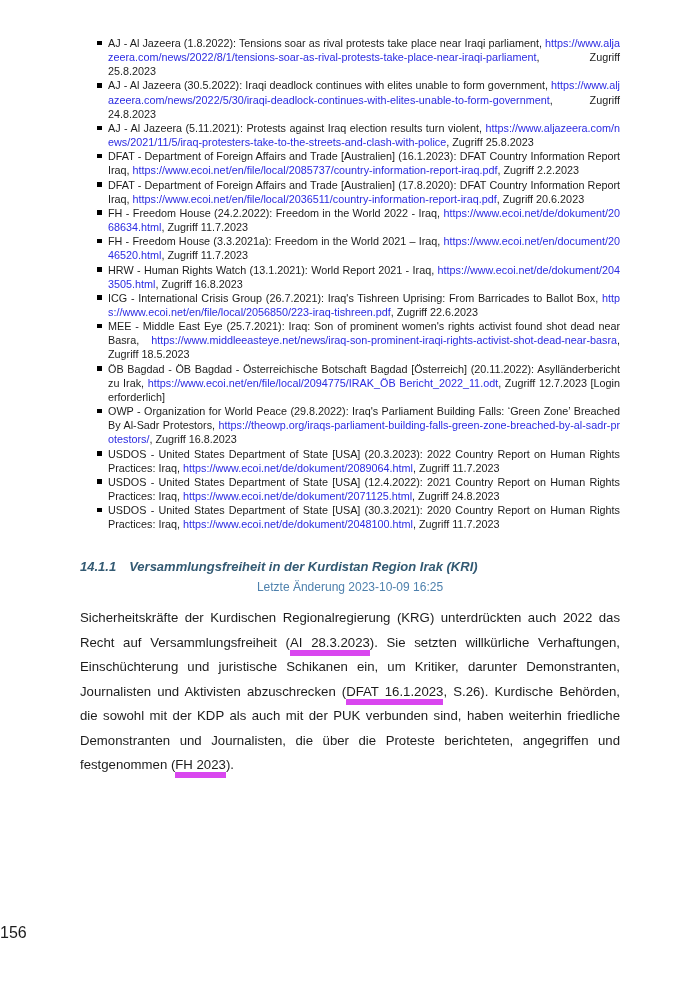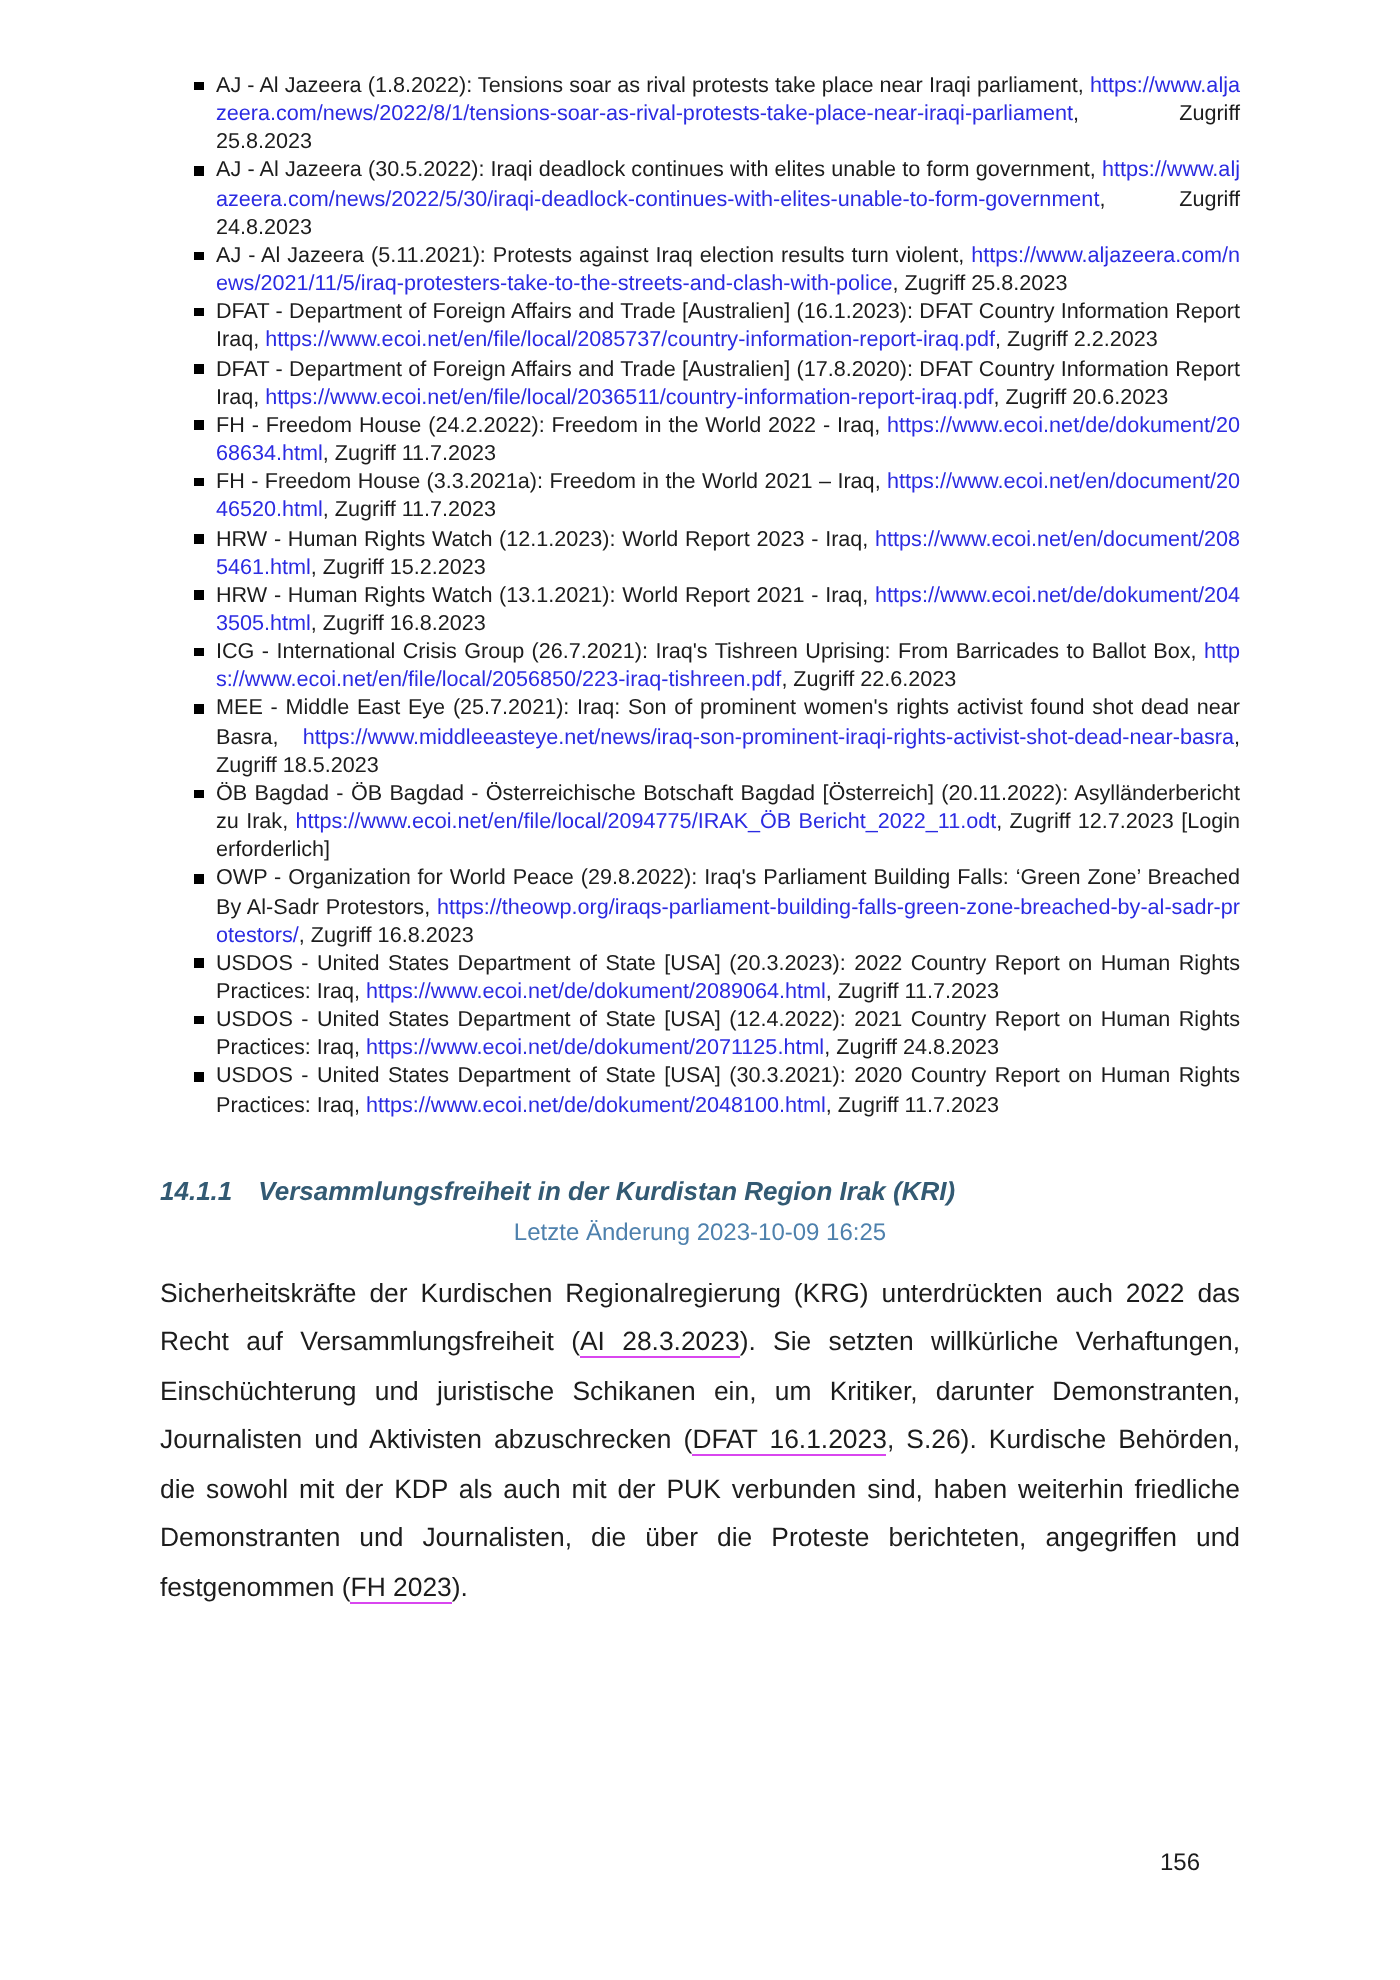--- a/index.html
+++ b/index.html
@@ -65,48 +65,47 @@
     text-align: center;
   }
   
   p.bodytext {
     margin: 11px 0 0 0;
     font-size: 13.2px;
     line-height: 24.5px;
     text-align: justify;
   }
   .cite {
-    border-bottom: 1px solid #d946ef;
+    border-bottom: 6px solid #d946ef;
     cursor: pointer;
   }
   
   .footer {
     position: absolute;
     top: 924px;
     left: 0;
     width: 600px;
-    text-align: right;
-    font-size: 12px;
+    text-align: left;
+    font-size: 16px;
     color: #1c1c1c;
   }
 </style>
 </head>
 <body>
 
 <div class="content">
 
   <ul class="refs">
       <li><span class="bullet"></span><span>AJ - Al Jazeera (1.8.2022): Tensions soar as rival protests take place near Iraqi parliament, </span><a class="link" href="#">https://www.aljazeera.com/news/2022/8/1/tensions-soar-as-rival-protests-take-place-near-iraqi-parliament</a><span>, Zugriff 25.8.2023</span></li>
       <li><span class="bullet"></span><span>AJ - Al Jazeera (30.5.2022): Iraqi deadlock continues with elites unable to form government, </span><a class="link" href="#">https://www.aljazeera.com/news/2022/5/30/iraqi-deadlock-continues-with-elites-unable-to-form-government</a><span>, Zugriff 24.8.2023</span></li>
       <li><span class="bullet"></span><span>AJ - Al Jazeera (5.11.2021): Protests against Iraq election results turn violent, </span><a class="link" href="#">https://www.aljazeera.com/news/2021/11/5/iraq-protesters-take-to-the-streets-and-clash-with-police</a><span>, Zugriff 25.8.2023</span></li>
       <li><span class="bullet"></span><span>DFAT - Department of Foreign Affairs and Trade [Australien] (16.1.2023): DFAT Country Information Report Iraq, </span><a class="link" href="#">https://www.ecoi.net/en/file/local/2085737/country-information-report-iraq.pdf</a><span>, Zugriff 2.2.2023</span></li>
       <li><span class="bullet"></span><span>DFAT - Department of Foreign Affairs and Trade [Australien] (17.8.2020): DFAT Country Information Report Iraq, </span><a class="link" href="#">https://www.ecoi.net/en/file/local/2036511/country-information-report-iraq.pdf</a><span>, Zugriff 20.6.2023</span></li>
       <li><span class="bullet"></span><span>FH - Freedom House (24.2.2022): Freedom in the World 2022 - Iraq, </span><a class="link" href="#">https://www.ecoi.net/de/dokument/2068634.html</a><span>, Zugriff 11.7.2023</span></li>
       <li><span class="bullet"></span><span>FH - Freedom House (3.3.2021a): Freedom in the World 2021 – Iraq, </span><a class="link" href="#">https://www.ecoi.net/en/document/2046520.html</a><span>, Zugriff 11.7.2023</span></li>
-      <li><span class="bullet"></span><span>HRW - Human Rights Watch (12.1.2023): World Report 2023 - Iraq, </span><a class="link" href="#">https://www.ecoi.net/en/document/2085461.html</a><span>, Zugriff 15.2.2023</span></li>
       <li><span class="bullet"></span><span>HRW - Human Rights Watch (13.1.2021): World Report 2021 - Iraq, </span><a class="link" href="#">https://www.ecoi.net/de/dokument/2043505.html</a><span>, Zugriff 16.8.2023</span></li>
       <li><span class="bullet"></span><span>ICG - International Crisis Group (26.7.2021): Iraq's Tishreen Uprising: From Barricades to Ballot Box, </span><a class="link" href="#">https://www.ecoi.net/en/file/local/2056850/223-iraq-tishreen.pdf</a><span>, Zugriff 22.6.2023</span></li>
       <li><span class="bullet"></span><span>MEE - Middle East Eye (25.7.2021): Iraq: Son of prominent women's rights activist found shot dead near Basra, </span><a class="link" href="#">https://www.middleeasteye.net/news/iraq-son-prominent-iraqi-rights-activist-shot-dead-near-basra</a><span>, Zugriff 18.5.2023</span></li>
       <li><span class="bullet"></span><span>ÖB Bagdad - ÖB Bagdad - Österreichische Botschaft Bagdad [Österreich] (20.11.2022): Asyllän­derbericht zu Irak, </span><a class="link" href="#">https://www.ecoi.net/en/file/local/2094775/IRAK_ÖB Bericht_2022_11.odt</a><span>, Zugriff 12.7.2023 [Login erforderlich]</span></li>
       <li><span class="bullet"></span><span>OWP - Organization for World Peace (29.8.2022): Iraq's Parliament Building Falls: ‘Green Zone’ Breached By Al-Sadr Protestors, </span><a class="link" href="#">https://theowp.org/iraqs-parliament-building-falls-green-zone-breached-by-al-sadr-protestors/</a><span>, Zugriff 16.8.2023</span></li>
       <li><span class="bullet"></span><span>USDOS - United States Department of State [USA] (20.3.2023): 2022 Country Report on Human Rights Practices: Iraq, </span><a class="link" href="#">https://www.ecoi.net/de/dokument/2089064.html</a><span>, Zugriff 11.7.2023</span></li>
       <li><span class="bullet"></span><span>USDOS - United States Department of State [USA] (12.4.2022): 2021 Country Report on Human Rights Practices: Iraq, </span><a class="link" href="#">https://www.ecoi.net/de/dokument/2071125.html</a><span>, Zugriff 24.8.2023</span></li>
       <li><span class="bullet"></span><span>USDOS - United States Department of State [USA] (30.3.2021): 2020 Country Report on Human Rights Practices: Iraq, </span><a class="link" href="#">https://www.ecoi.net/de/dokument/2048100.html</a><span>, Zugriff 11.7.2023</span></li>
     </ul>
 

